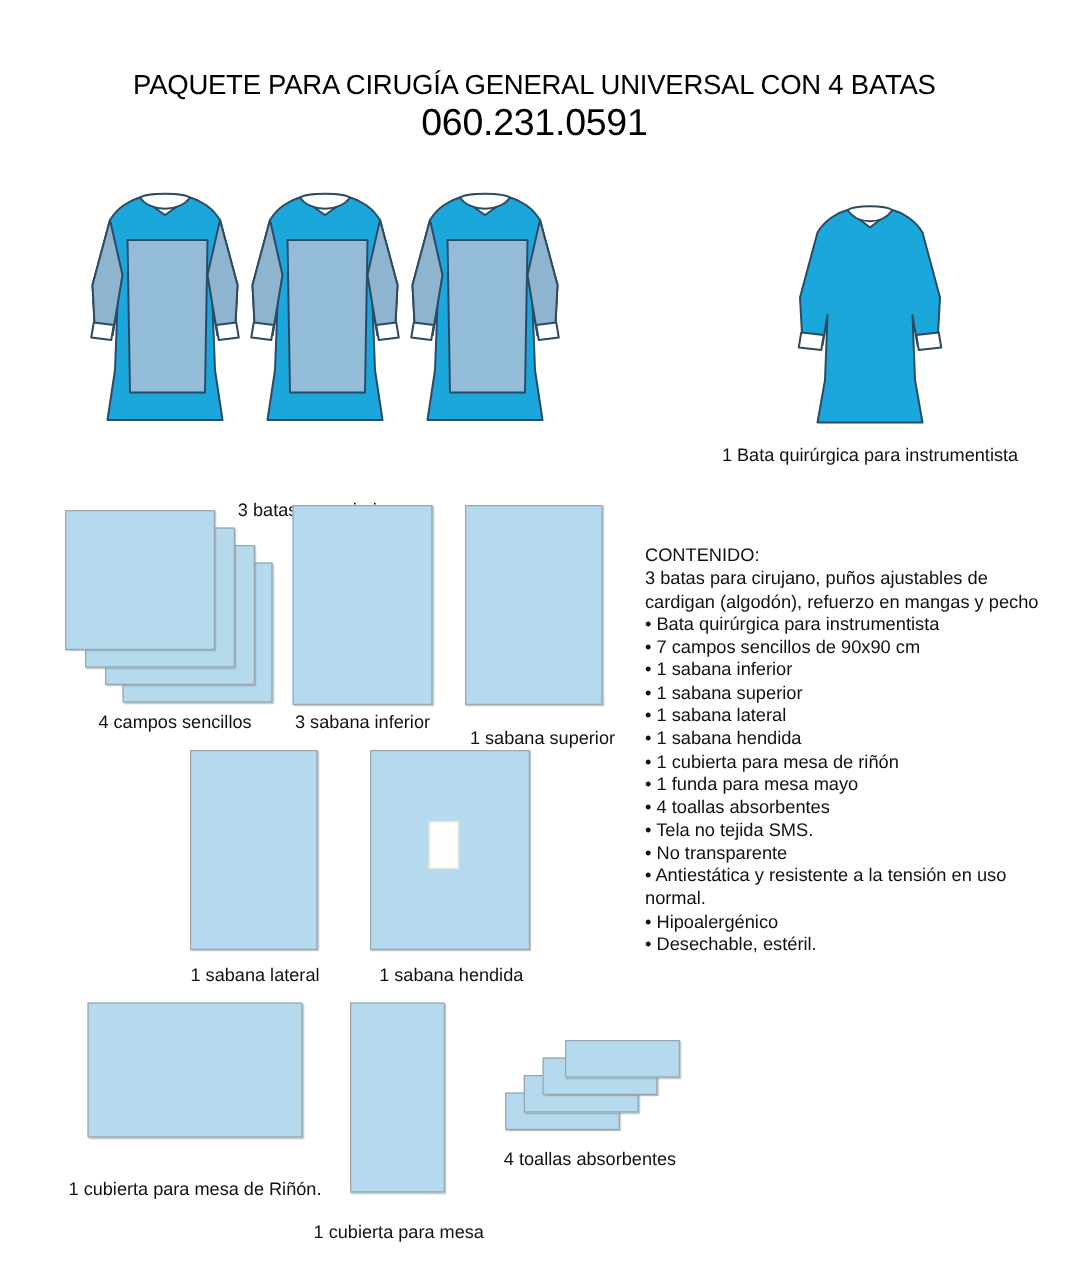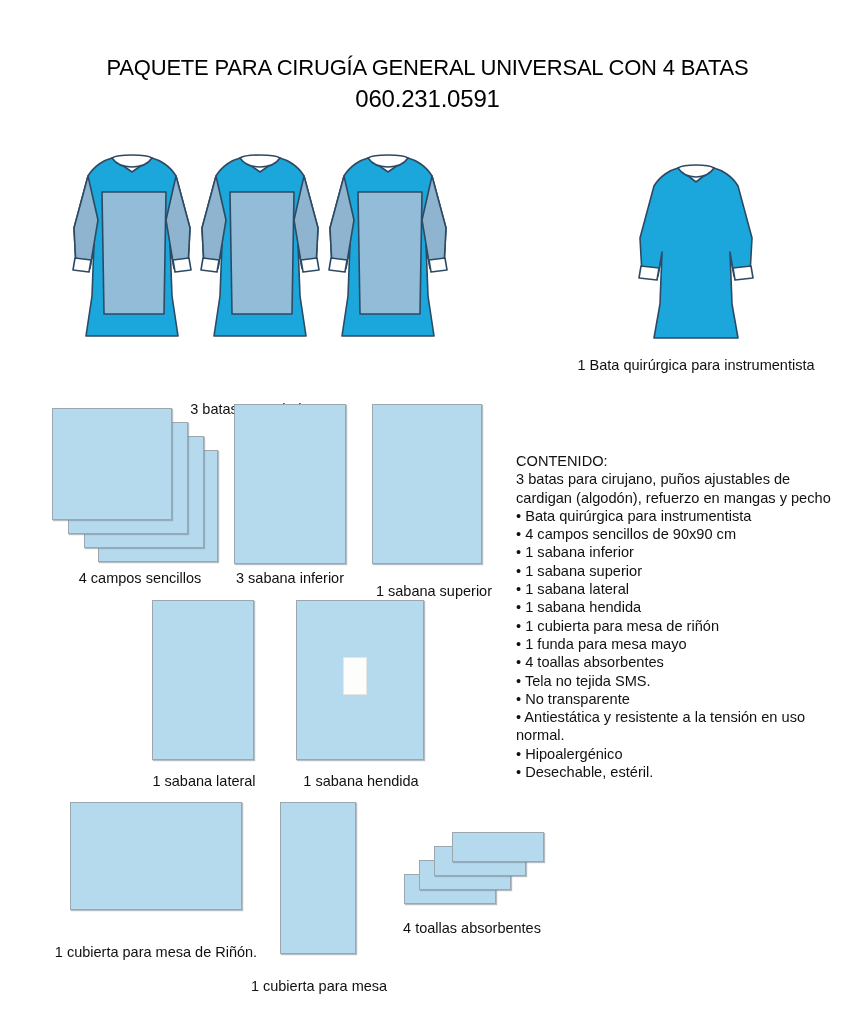--- a/index.html
+++ b/index.html
@@ -24,21 +24,21 @@
     width: 855px;
     text-align: center;
   }
   #title {
     font-size: 22px;
     line-height: 31px;
     letter-spacing: -0.2px;
     white-space: nowrap;
   }
   #product-code {
-    font-size: 24px;
+    font-size: 30px;
     line-height: 31px;
     letter-spacing: -0.2px;
   }
 
   
   .caption {
     position: absolute;
     font-size: 14.5px;
     line-height: 18px;
     text-align: center;
@@ -63,21 +63,21 @@
     position: absolute;
     background: #fdfdfb;
     border: 1px solid #e6e6e2;
     box-sizing: border-box;
   }
 
   
   #contenido {
     position: absolute;
     left: 516px;
-    top: 452px;
+    top: 436px;
     width: 330px;
     font-size: 14.6px;
     line-height: 18.3px;
     color: #111111;
   }
   #contenido .head { display: block; }
   #contenido .intro { display: block; }
   #contenido .bullet { display: block; }
 </style>
 </head>
@@ -197,21 +197,21 @@
   <div class="sheet shadowed" style="left:30px; top:14px; width:92px; height:30px;"></div>
   <div class="sheet shadowed" style="left:48px; top:0px;  width:92px; height:30px;"></div>
 </div>
 <div class="caption" style="left:386px; top:919px; width:172px;">4 toallas absorbentes</div>
 
 <div id="contenido">
   <span class="head">CONTENIDO:</span>
   <span class="intro"> 3 batas para cirujano, puños ajustables de cardigan (algodón), refuerzo en mangas y pecho</span>
   <div id="contenido-items">
       <span class="bullet">• Bata quirúrgica para instrumentista</span>
-      <span class="bullet">• 4 campos sencillos de 90x90 cm</span>
+      <span class="bullet">• 7 campos sencillos de 90x90 cm</span>
       <span class="bullet">• 1 sabana inferior</span>
       <span class="bullet">• 1 sabana superior</span>
       <span class="bullet">• 1 sabana lateral</span>
       <span class="bullet">• 1 sabana hendida</span>
       <span class="bullet">• 1 cubierta para mesa de riñón</span>
       <span class="bullet">• 1 funda para mesa mayo</span>
       <span class="bullet">• 4 toallas absorbentes</span>
       <span class="bullet">• Tela no tejida SMS.</span>
       <span class="bullet">• No transparente</span>
       <span class="bullet">• Antiestática y resistente a la tensión en uso normal.</span>

